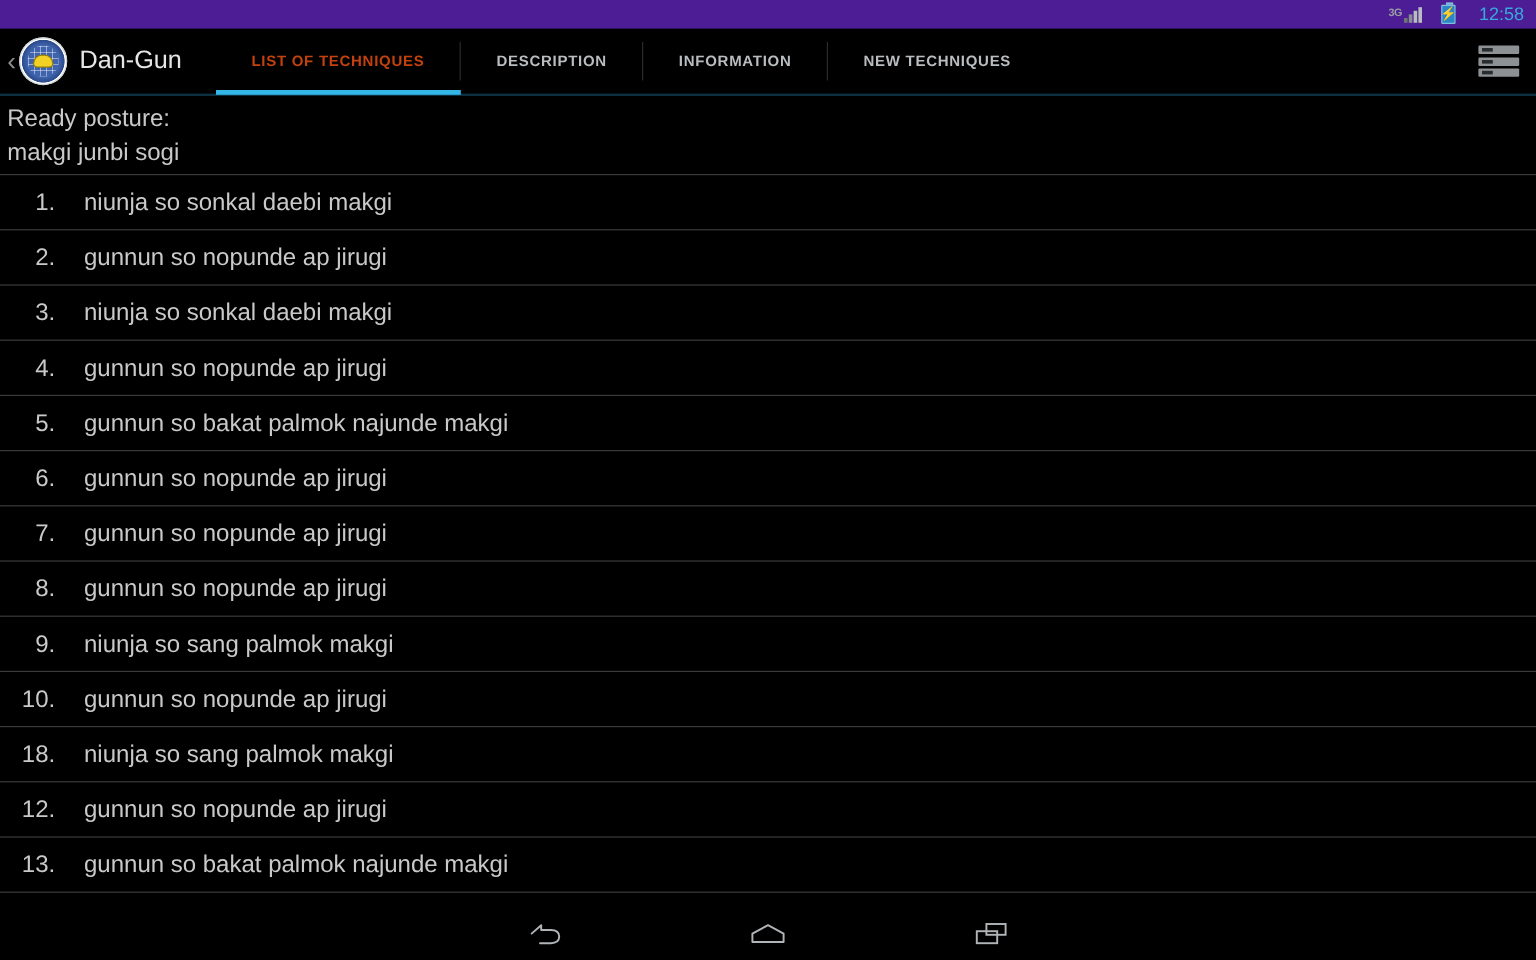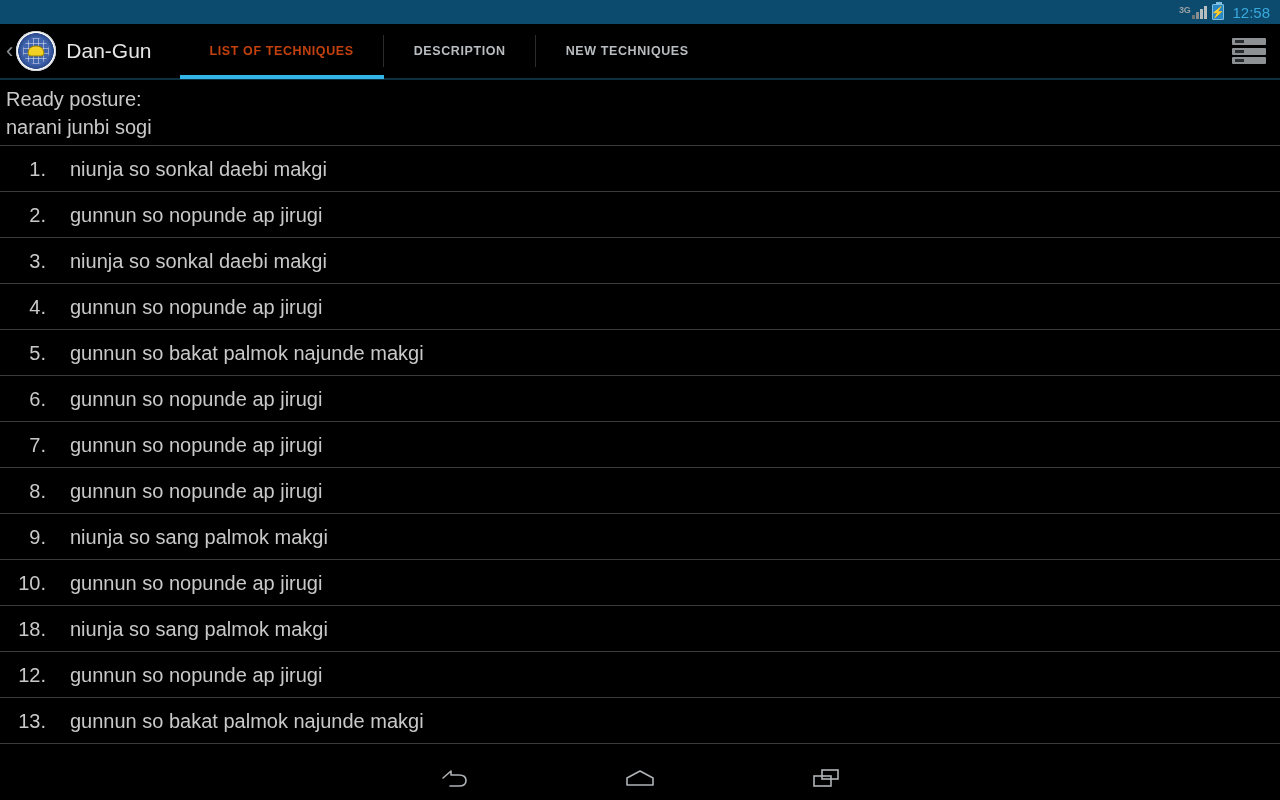--- a/index.html
+++ b/index.html
@@ -7,23 +7,23 @@
     width:1280px; height:800px;
     background:#000;
     font-family:"Liberation Sans", sans-serif;
     overflow:hidden;
   }
   .screen { position:relative; width:1280px; height:800px; background:#000; display:flex; flex-direction:column; }
 
   
   .statusbar {
     height:24px; flex:0 0 24px;
-    background:#0c4a6e;
+    background:#4c1d95;
     display:flex; align-items:center; justify-content:flex-end;
-    padding-right:10px; gap:5px;
+    padding-right:10px; gap:16px;
   }
   .sb-signal { display:flex; align-items:flex-end; gap:2px; height:14px; }
   .sb-3g { color:#9aa0a4; font-size:9px; font-weight:bold; line-height:1; margin-bottom:4px; letter-spacing:-0.3px; }
   .bars { display:flex; align-items:flex-end; gap:1px; height:12px; }
   .bars i { display:block; width:3px; background:#b8bdc0; }
   .bars i:nth-child(1){ height:4px; background:#6e7376; }
   .bars i:nth-child(2){ height:7px; background:#8a8f92; }
   .bars i:nth-child(3){ height:10px; }
   .bars i:nth-child(4){ height:13px; }
   .sb-batt {
@@ -165,35 +165,39 @@
     <div class="tabs">
       <div class="tab active">
         <span class="tab-label">LIST OF TECHNIQUES</span>
         <span class="divider"></span>
       </div>
       <div class="tab">
         <span class="tab-label">DESCRIPTION</span>
         <span class="divider"></span>
       </div>
       <div class="tab">
+        <span class="tab-label">INFORMATION</span>
+        <span class="divider"></span>
+      </div>
+      <div class="tab">
         <span class="tab-label">NEW TECHNIQUES</span>
 
       </div>
     </div>
 
     <div class="menu-icon">
       <span></span>
         <span></span>
         <span></span>
     </div>
   </div>
 
   <div class="ready">
     <div>Ready posture:</div>
-    <div>narani junbi sogi</div>
+    <div>makgi junbi sogi</div>
   </div>
 
   <div class="list" id="technique-list">
       <div class="row">
         <span class="num">1.</span>
         <span class="txt">niunja so sonkal daebi makgi</span>
       </div>
       <div class="row">
         <span class="num">2.</span>
         <span class="txt">gunnun so nopunde ap jirugi</span>

